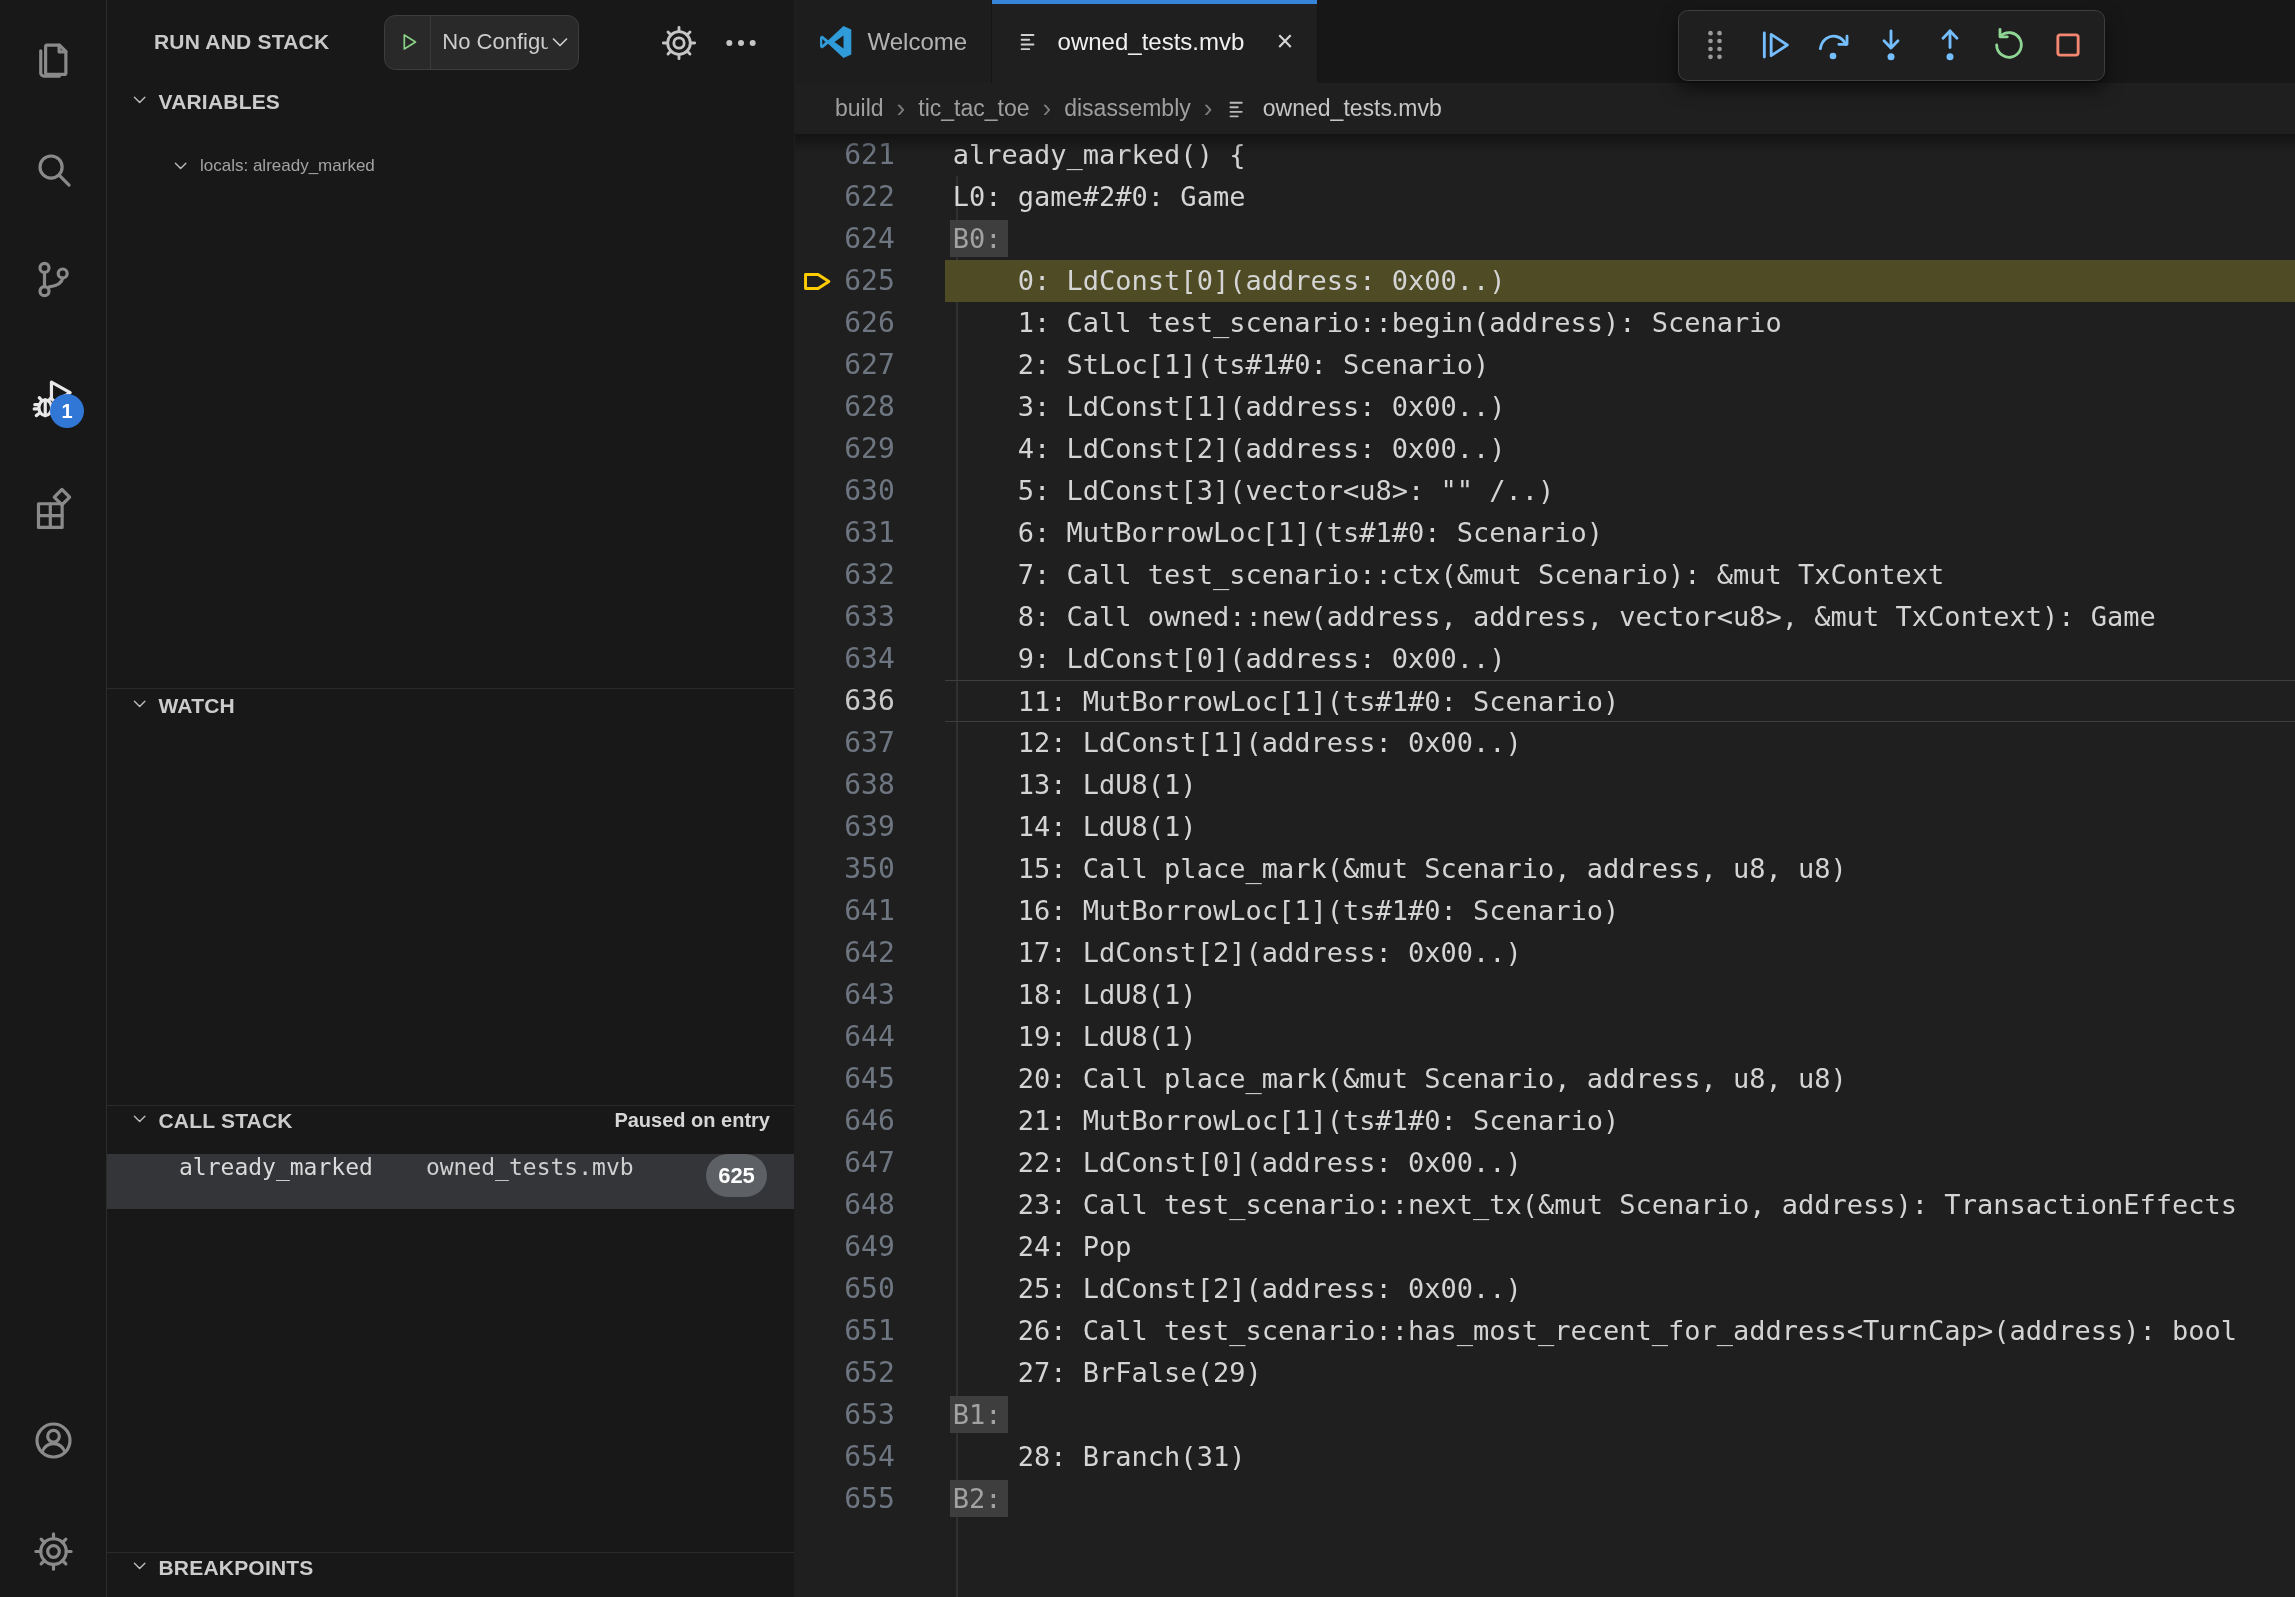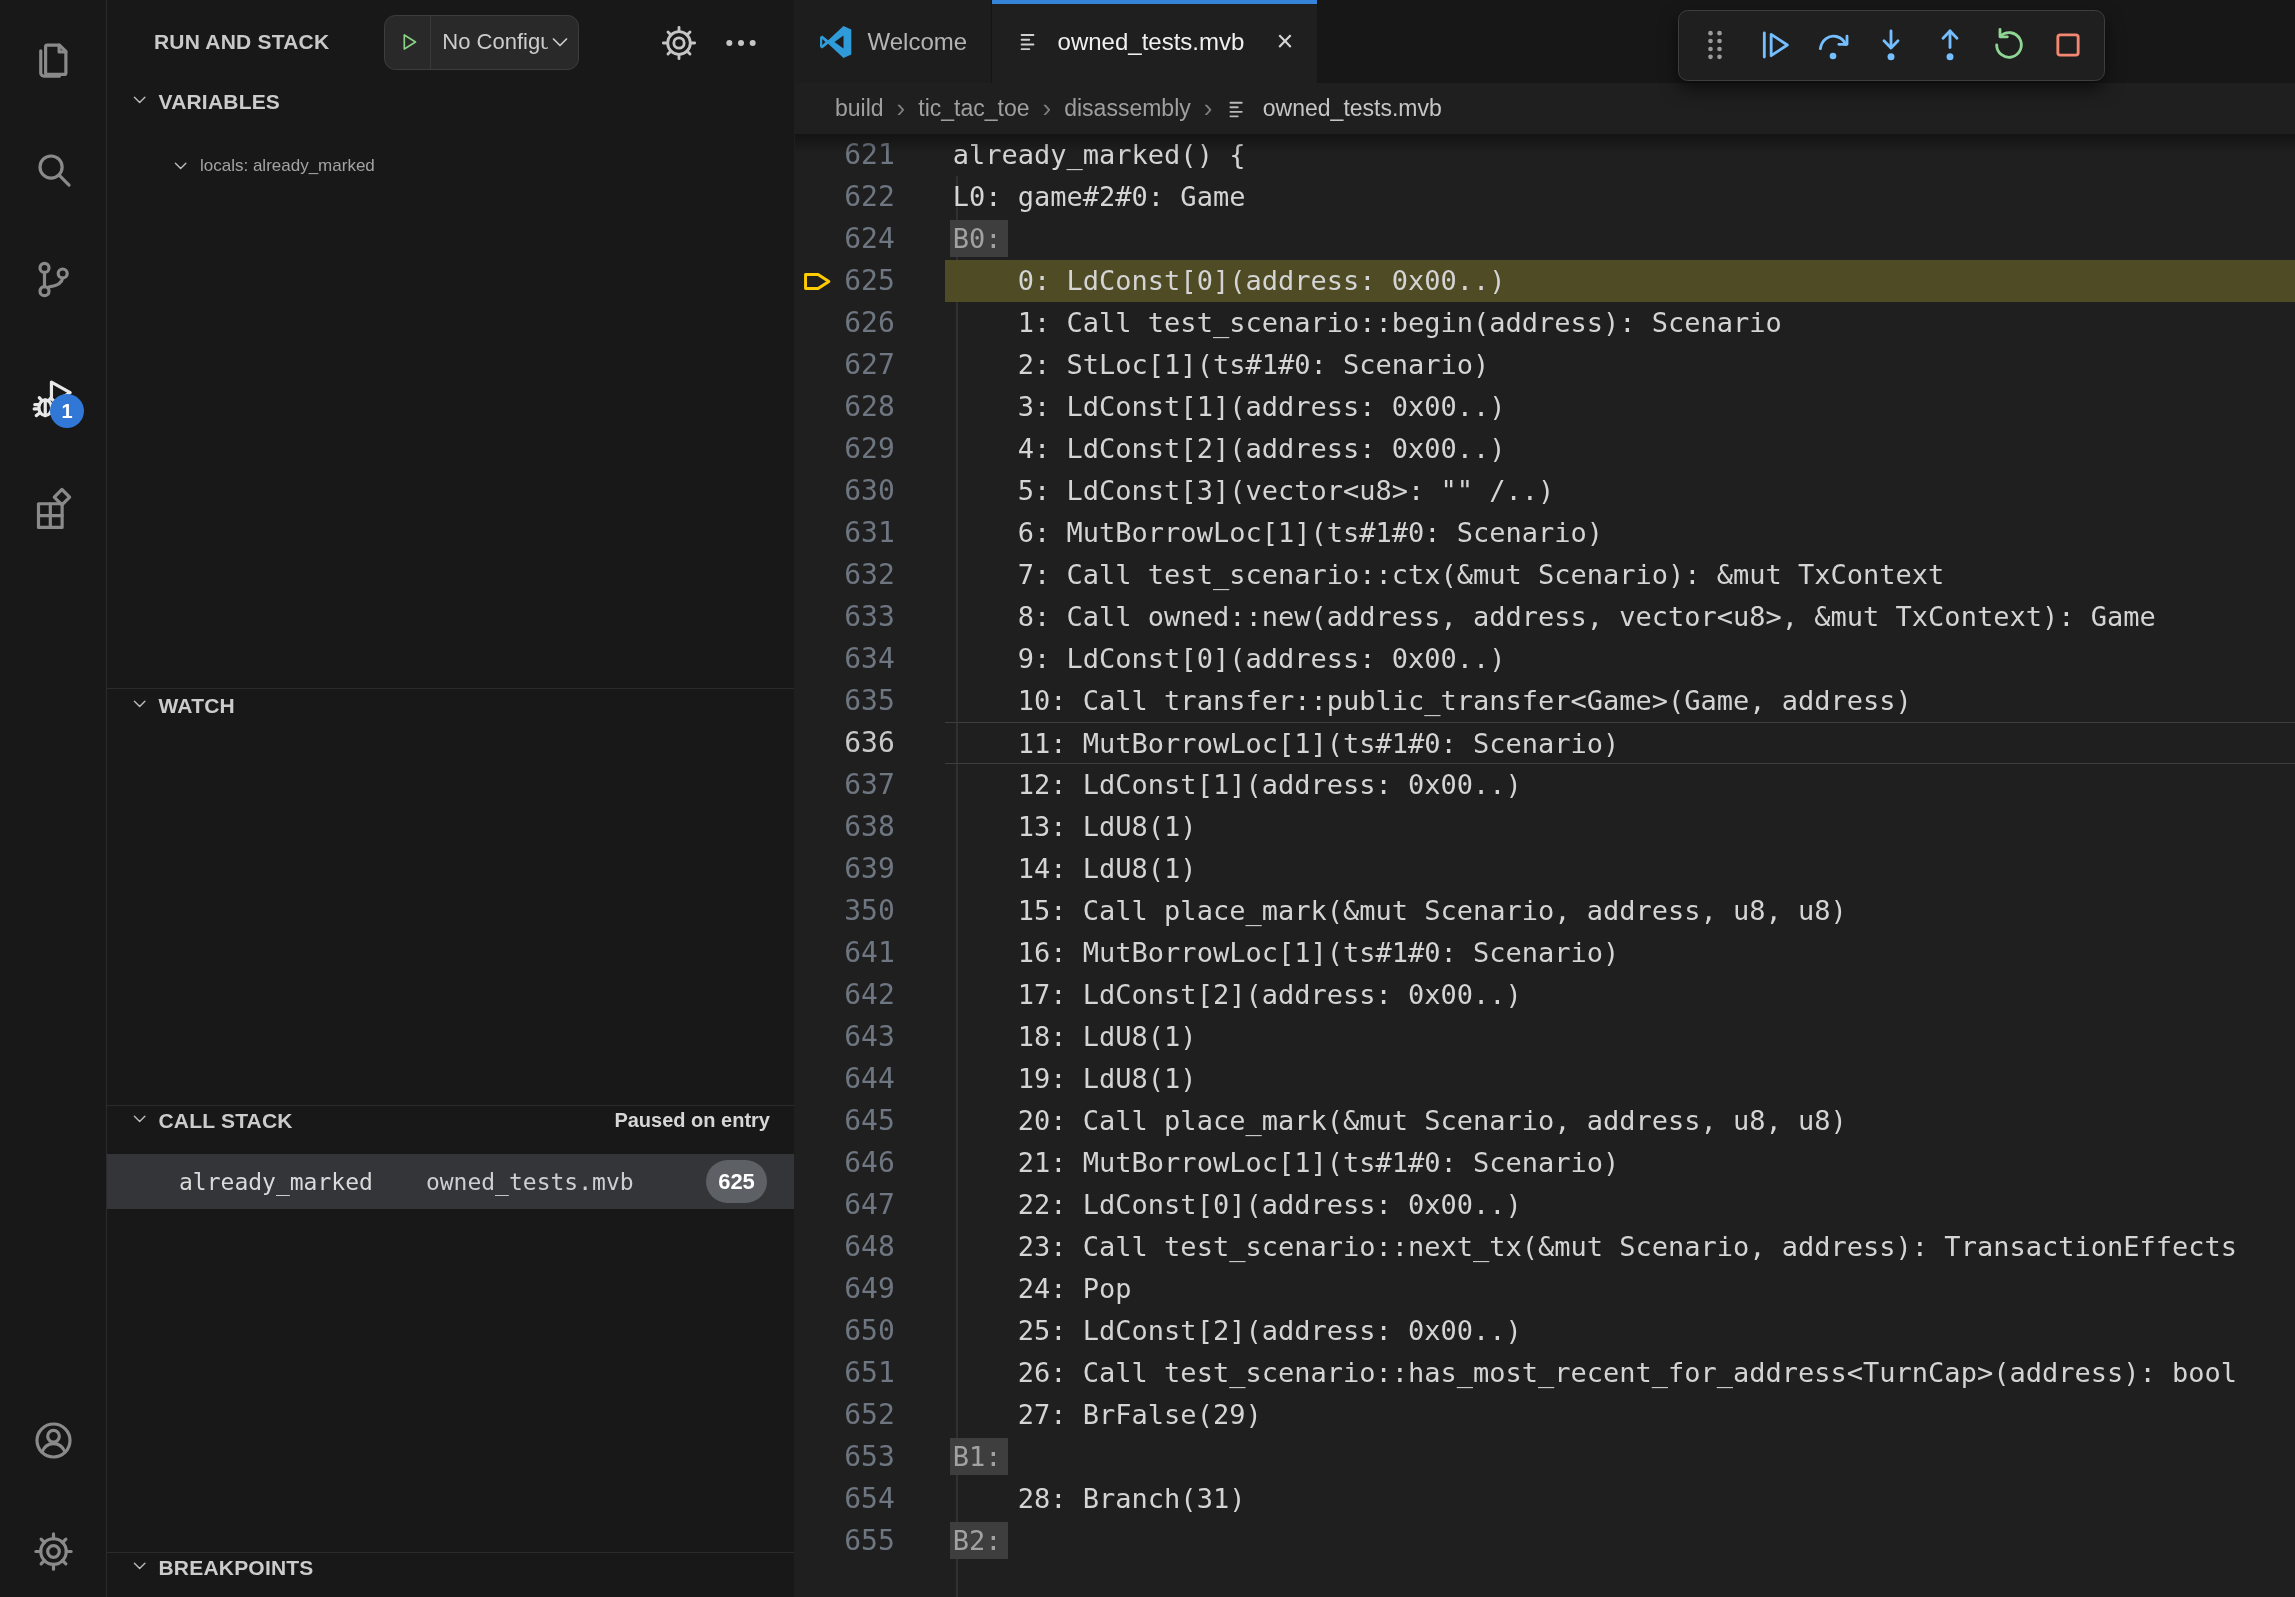--- a/index.html
+++ b/index.html
@@ -39,21 +39,21 @@
   .sec.bordered{border-top:0.8px solid #2b2b2b;}
   .sec-h{display:flex;align-items:flex-start;height:45px;padding-left:22.5px;gap:9.7px;}
   .sec-h .chev{width:19.3px;height:19.3px;color:#bdbdbd;flex:none}
   .sec-h .lbl{font-size:21px;font-weight:700;color:#cccccc;letter-spacing:0.2px}
   .sec-h .right{margin-left:auto;margin-right:24px;font-size:20px;font-weight:700;color:#d6d6d6}
   .row-locals{display:flex;align-items:center;gap:9.7px;padding-left:64px;height:45px;margin-top:8px}
   .row-locals .chev{width:19.3px;height:19.3px;color:#bdbdbd}
   .row-locals .lbl{font-size:17px;font-weight:400;color:#a3a3a3}
 
   .cs-row{position:absolute;left:0;right:0;top:48px;height:55px;background:#343539;
-          display:flex;align-items:center;cursor:pointer}
+          display:flex;cursor:pointer}
   .cs-name{margin-left:72px;font-family:"DejaVu Sans Mono",monospace;font-size:23px;color:#dadada}
   .cs-file{margin-left:53px;font-family:"DejaVu Sans Mono",monospace;font-size:23px;color:#cfcfcf}
   .cs-badge{margin-left:auto;margin-right:27px;min-width:61px;height:43px;border-radius:22px;
             background:#5d6064;color:#ffffff;font-size:22px;font-weight:700;display:flex;
             align-items:center;justify-content:center;padding:0 8px;box-sizing:border-box}
 
   
   #editor{position:absolute;left:795px;top:0;right:0;height:100%;background:#1f1f1f;}
   #tabbar{position:absolute;left:0;top:0;right:0;height:83px;background:#171717;
           border-bottom:0.8px solid #232323;display:flex;}
@@ -393,25 +393,20 @@
           <div class="cl">
             <span class="gut"></span>
             <span class="ln">633</span>
             <span class="ct">    8: Call owned::new(address, address, vector&lt;u8&gt;, &amp;mut TxContext): Game</span>
           </div>
           <div class="cl">
             <span class="gut"></span>
             <span class="ln">634</span>
             <span class="ct">    9: LdConst[0](address: 0x00..)</span>
           </div>
-          <div class="cl">
-            <span class="gut"></span>
-            <span class="ln">635</span>
-            <span class="ct">    10: Call transfer::public_transfer&lt;Game&gt;(Game, address)</span>
-          </div>
           <div class="cl sel">
             <span class="gut"></span>
             <span class="ln">636</span>
             <span class="ct">    11: MutBorrowLoc[1](ts#1#0: Scenario)</span>
           </div>
           <div class="cl">
             <span class="gut"></span>
             <span class="ln">637</span>
             <span class="ct">    12: LdConst[1](address: 0x00..)</span>
           </div>

